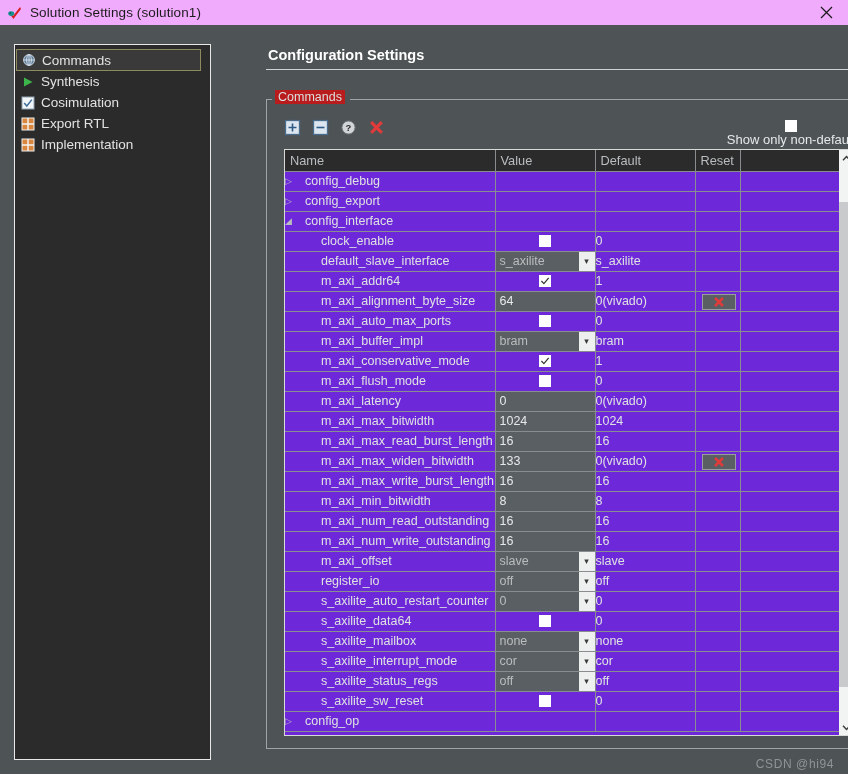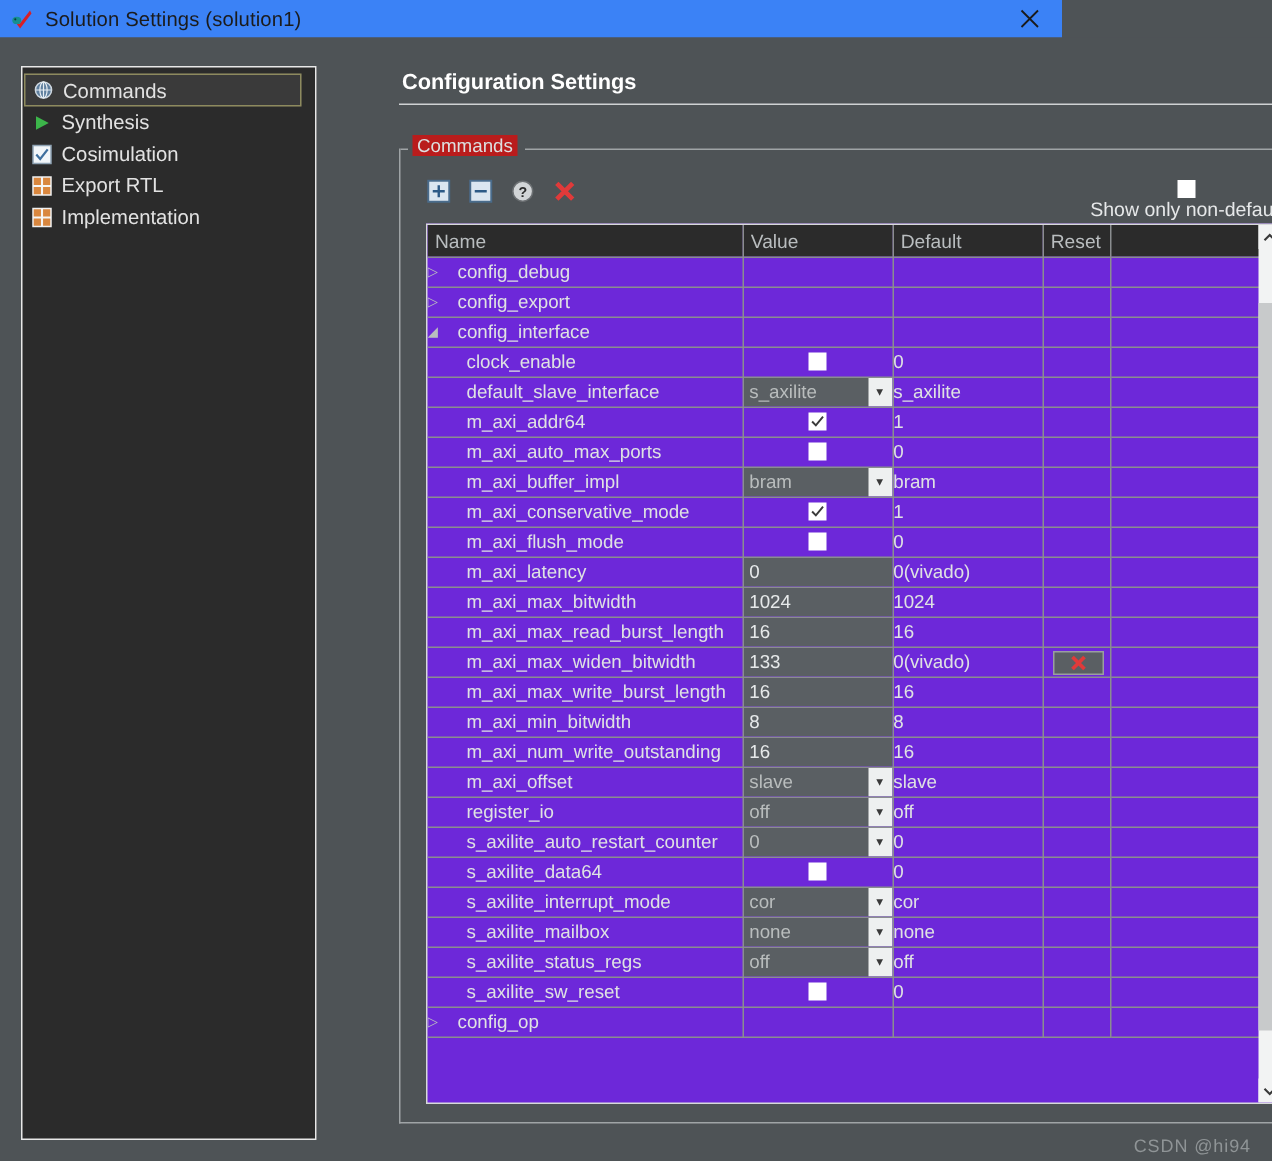--- a/index.html
+++ b/index.html
@@ -7,22 +7,22 @@
     margin: 0; padding: 0;
     width: 848px; height: 774px;
     overflow: hidden;
     font-family: "Liberation Sans", sans-serif;
     background: #4e5356;
   }
 
   
   #titlebar {
     position: absolute; left: 0; top: 0;
-    width: 708px; height: 25px;
-    background: #3b82f6;
+    width: 848px; height: 25px;
+    background: #f0abfc;
     display: flex; align-items: center;
   }
   #app-icon {
     width: 16px; height: 16px;
     margin-left: 7px; margin-right: 7px;
     position: relative; flex: none;
   }
   #app-icon .tick {
     position: absolute; left: 1px; top: 1px;
     width: 14px; height: 14px;
@@ -176,21 +176,21 @@
   table#settings td {
     height: 20px;
     border-right: 1px solid #8a8d8f;
     border-bottom: 1px solid #8a8d8f;
     color: #dfe2e3;
     padding: 0;
     overflow: hidden;
     white-space: nowrap;
   }
   td.c-name { padding-left: 5px; }
-  td.c-name .ind   { padding-left: 26px; display:block; }
+  td.c-name .ind   { padding-left: 36px; display:block; }
   td.c-name .grp   { display: flex; align-items: center; }
   td.c-name .tri   { width: 14px; flex: none; color: #b9bdbf; font-size: 9px; line-height: 1; }
   td.c-name .gname { padding-left: 6px; }
   td.c-val { position: relative; }
   td.c-def { padding-left: 5px; }
 
   
   .val-text {
     position: absolute; left: 0; top: 0;
     width: 100%; height: 100%;
@@ -487,20 +487,37 @@
                       </svg>
                     </span>
                   </div>
                 </td>
                 <td class="c-def">1</td>
                 <td></td>
                 <td></td>
               </tr>
               <tr>
                 <td class="c-name">
+                  <span class="ind">m_axi_alignment_byte_size</span>
+                </td>
+                <td class="c-val">
+                  <div class="val-text">64</div>
+                </td>
+                <td class="c-def">0(vivado)</td>
+                <td>
+                  <div class="reset-btn">
+                    <svg width="12" height="12" viewBox="0 0 12 12">
+                      <path d="M2 2 L10 10 M10 2 L2 10" stroke="#e03a3a" stroke-width="2.5"></path>
+                    </svg>
+                  </div>
+                </td>
+                <td></td>
+              </tr>
+              <tr>
+                <td class="c-name">
                   <span class="ind">m_axi_auto_max_ports</span>
                 </td>
                 <td class="c-val">
                   <div class="val-check">
                     <span class="box"></span>
                   </div>
                 </td>
                 <td class="c-def">0</td>
                 <td></td>
                 <td></td>
@@ -616,20 +633,31 @@
                 </td>
                 <td class="c-val">
                   <div class="val-text">8</div>
                 </td>
                 <td class="c-def">8</td>
                 <td></td>
                 <td></td>
               </tr>
               <tr>
                 <td class="c-name">
+                  <span class="ind">m_axi_num_read_outstanding</span>
+                </td>
+                <td class="c-val">
+                  <div class="val-text">16</div>
+                </td>
+                <td class="c-def">16</td>
+                <td></td>
+                <td></td>
+              </tr>
+              <tr>
+                <td class="c-name">
                   <span class="ind">m_axi_num_write_outstanding</span>
                 </td>
                 <td class="c-val">
                   <div class="val-text">16</div>
                 </td>
                 <td class="c-def">16</td>
                 <td></td>
                 <td></td>
               </tr>
               <tr>
@@ -682,43 +710,43 @@
                   <div class="val-check">
                     <span class="box"></span>
                   </div>
                 </td>
                 <td class="c-def">0</td>
                 <td></td>
                 <td></td>
               </tr>
               <tr>
                 <td class="c-name">
+                  <span class="ind">s_axilite_mailbox</span>
+                </td>
+                <td class="c-val">
+                  <div class="val-combo">
+                    <span class="txt">none</span>
+                    <span class="arrow">▾</span>
+                  </div>
+                </td>
+                <td class="c-def">none</td>
+                <td></td>
+                <td></td>
+              </tr>
+              <tr>
+                <td class="c-name">
                   <span class="ind">s_axilite_interrupt_mode</span>
                 </td>
                 <td class="c-val">
                   <div class="val-combo">
                     <span class="txt">cor</span>
                     <span class="arrow">▾</span>
                   </div>
                 </td>
                 <td class="c-def">cor</td>
-                <td></td>
-                <td></td>
-              </tr>
-              <tr>
-                <td class="c-name">
-                  <span class="ind">s_axilite_mailbox</span>
-                </td>
-                <td class="c-val">
-                  <div class="val-combo">
-                    <span class="txt">none</span>
-                    <span class="arrow">▾</span>
-                  </div>
-                </td>
-                <td class="c-def">none</td>
                 <td></td>
                 <td></td>
               </tr>
               <tr>
                 <td class="c-name">
                   <span class="ind">s_axilite_status_regs</span>
                 </td>
                 <td class="c-val">
                   <div class="val-combo">
                     <span class="txt">off</span>

